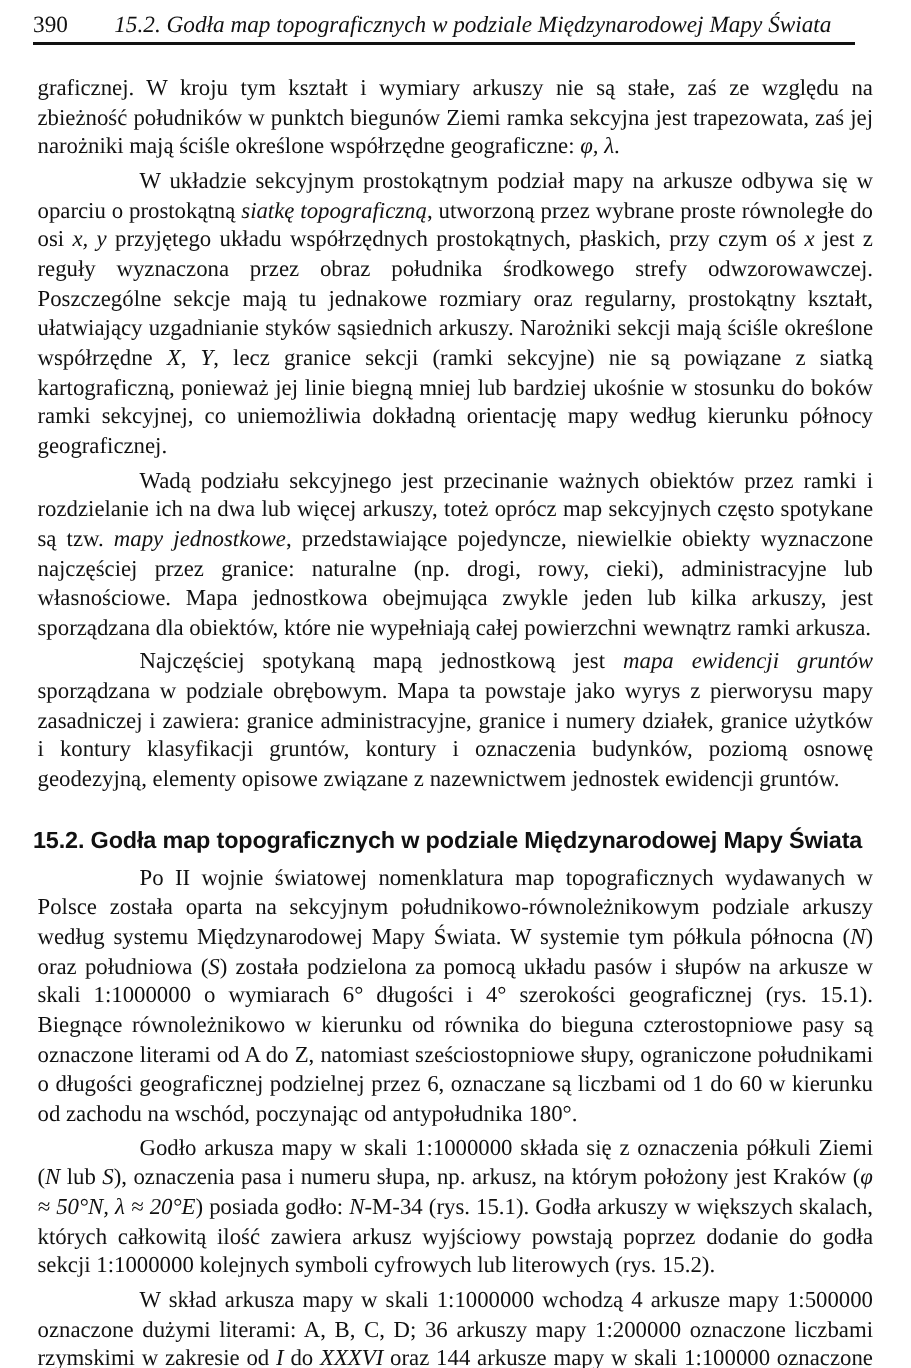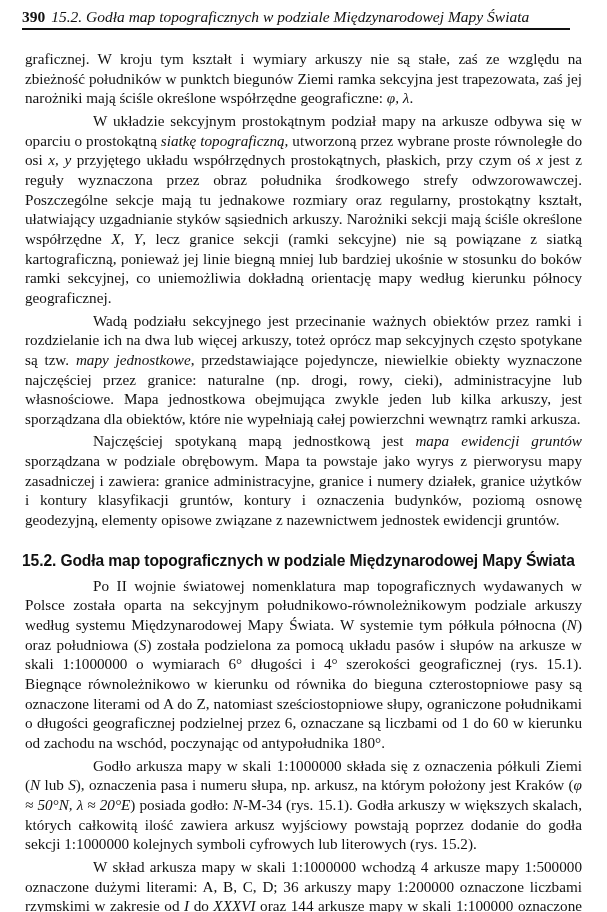--- a/index.html
+++ b/index.html
@@ -5,21 +5,21 @@
     html, body { margin: 0; padding: 0; background: #ffffff; }
     body {
       width: 607px; height: 912px; overflow: hidden; position: relative;
       font-family: "Liberation Serif", serif; color: #111;
     }
     .header {
       position: absolute; left: 22px; top: 8px; width: 548px;
       font-size: 15.5px; border-bottom: 2px solid #111; padding-bottom: 2px;
       white-space: nowrap;
     }
-    .header .pnum { font-weight: bold; margin-right: 2px; }
+    .header .pnum { font-weight: normal; margin-right: 27px; }
     .header .title { font-style: italic; }
     .body-text {
       position: absolute; left: 22px; top: 46px; width: 563px;
       font-size: 15.2px; line-height: 19.65px; text-align: justify;
     }
     .body-text p { margin: 3px; text-indent: 0; }
     .body-text p.ind { text-indent: 68px; }
     .body-text p.cont { text-indent: 0; }
     .section-heading {
       font-family: "Liberation Sans", sans-serif; font-weight: bold;

